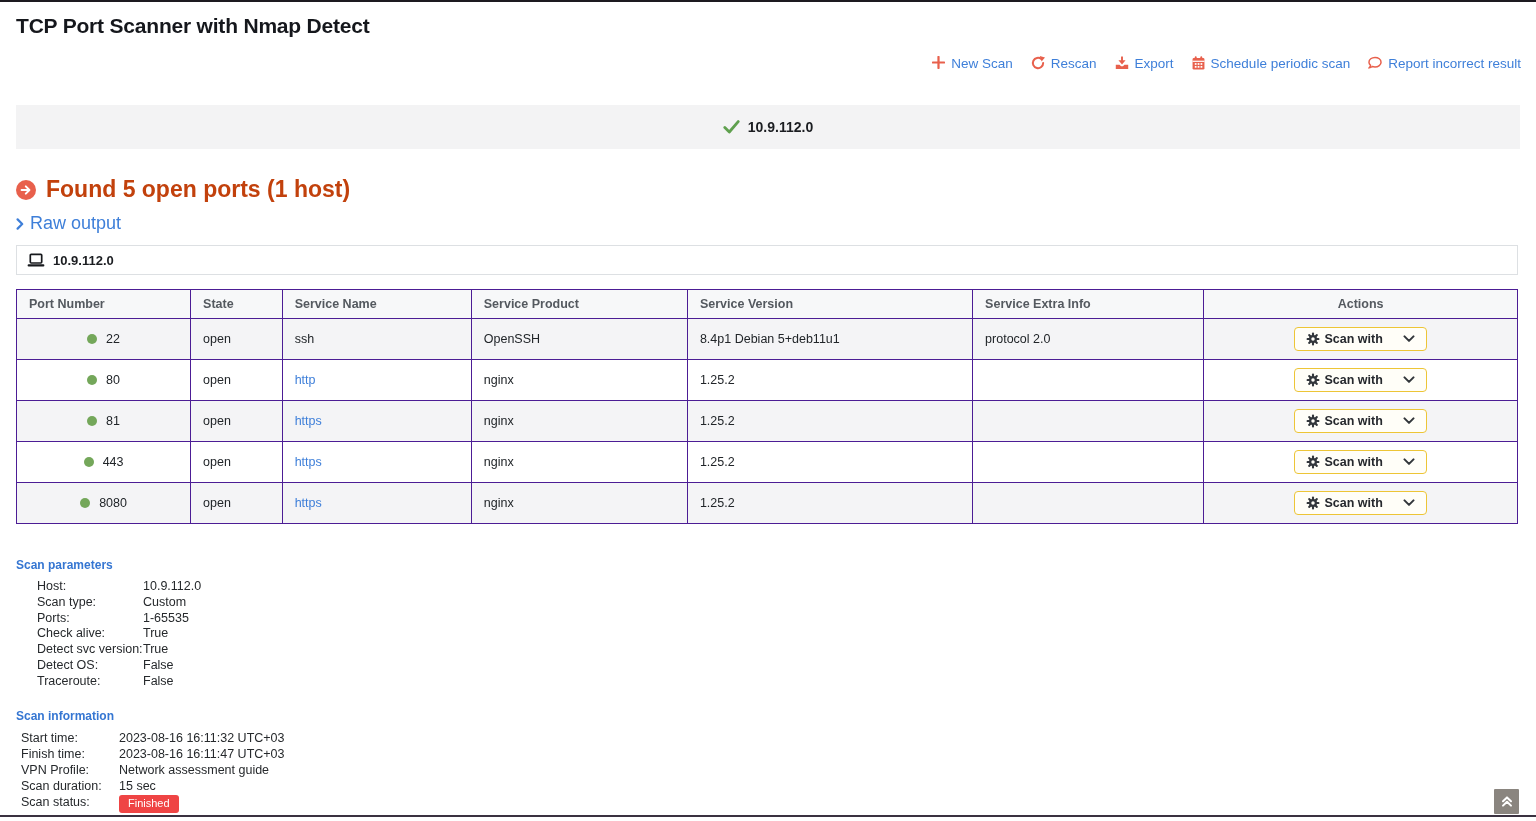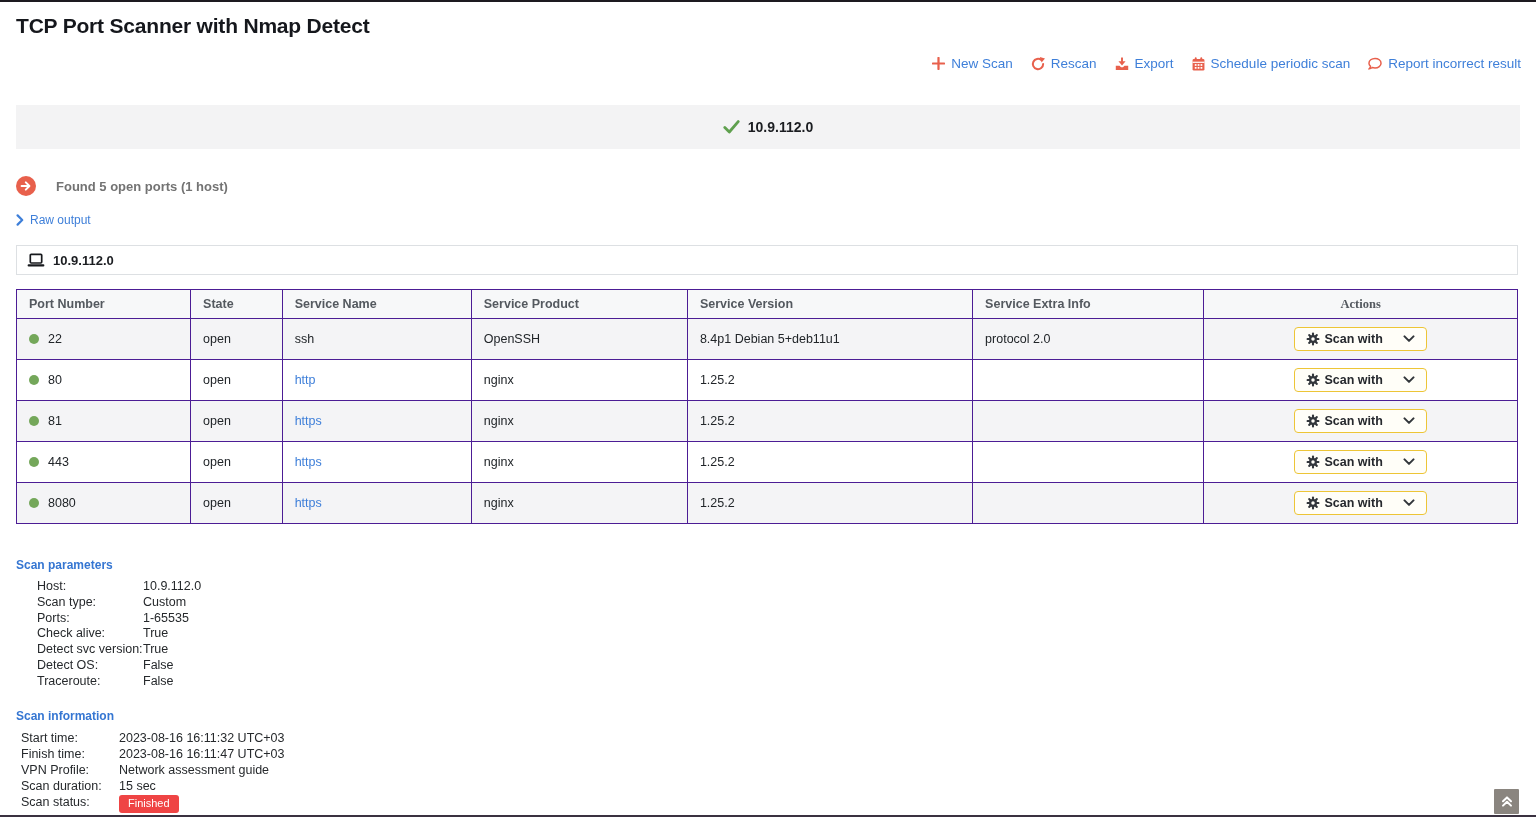--- a/index.html
+++ b/index.html
@@ -13,56 +13,56 @@
   .bottom-rule { position:absolute; top:815px; left:0; width:100%; height:2px; background:#3a3140; }
 
   
   .page-title {
     position:absolute; left:16px; top:14px; margin:0;
     font-size:21px; font-weight:700; color:#15171c; letter-spacing:-0.2px;
   }
 
   
   .toolbar { position:absolute; top:56px; right:15px; display:flex; align-items:center; gap:18px; }
-  .tb-action { display:inline-flex; align-items:center; gap:6px; cursor:pointer; text-decoration:none; }
+  .tb-action { display:inline-flex; gap:6px; cursor:pointer; text-decoration:none; }
   .tb-action span { color:#3e7fd9; font-size:13.5px; }
   .tb-action svg { flex:0 0 auto; }
 
   
   .host-banner {
     position:absolute; left:16px; right:16px; top:105px; height:44px;
     background:#f3f3f4; display:flex; align-items:center; justify-content:center; gap:8px;
     cursor:pointer;
   }
   .host-banner .host { font-size:14px; font-weight:700; color:#1b1d21; }
 
   
   .summary { position:absolute; left:16px; top:176px; display:flex; align-items:center; gap:10px; }
-  .summary .txt { font-size:13px; font-weight:700; color:#737373;margin-left:10px; }
+  .summary .txt { font-size:23px; font-weight:700; color:#c2410c; }
 
   
   .raw-output { position:absolute; left:16px; top:213px; display:flex; align-items:center; gap:6px; cursor:pointer; text-decoration:none; }
-  .raw-output span { color:#3e7fd9; font-size:12px; }
+  .raw-output span { color:#3e7fd9; font-size:18px; }
 
   
   .host-panel {
     position:absolute; left:16px; right:18px; top:245px; height:30px;
     border:1px solid #dde0e3; display:flex; align-items:center; gap:8px; padding:0 10px;
   }
   .host-panel .host { font-size:13px; font-weight:700; color:#1b1d21; }
 
   
   .ports-table-wrap { position:absolute; left:16px; right:18px; top:289px; }
   table { width:100%; border-collapse:collapse; table-layout:fixed; }
   th, td { border:1px solid #4c1d95; padding:0 12px; font-size:12.5px; }
   th { height:29px; text-align:left; font-weight:700; color:#54595f; background:#f7f8f9; }
-  th.center { text-align:center;font-family:Liberation Serif, serif; }
+  th.center { text-align:center; }
   td { height:41px; color:#212529; background:#ffffff; }
   tbody tr:nth-child(odd) td { background:#f4f4f6; }
-  .port-cell { display:flex; align-items:center; gap:9px; }
+  .port-cell { display:flex; align-items:center; gap:9px;justify-content:center; }
   .dot { width:10px; height:10px; border-radius:50%; background:#74a75a; flex:0 0 auto; }
   .svc-link { color:#3e7fd9; cursor:pointer; text-decoration:none; }
   td.actions { text-align:center; }
   .scan-btn {
     display:inline-flex; align-items:center; gap:4px;
     background:#fffef8; border:1.6px solid #edc536; border-radius:4px;
     padding:4px 11px; cursor:pointer;
     font-family:inherit; font-size:12.5px; font-weight:700; color:#26292e;
   }
   .scan-btn .chev { margin-left:16px; display:inline-flex; }

